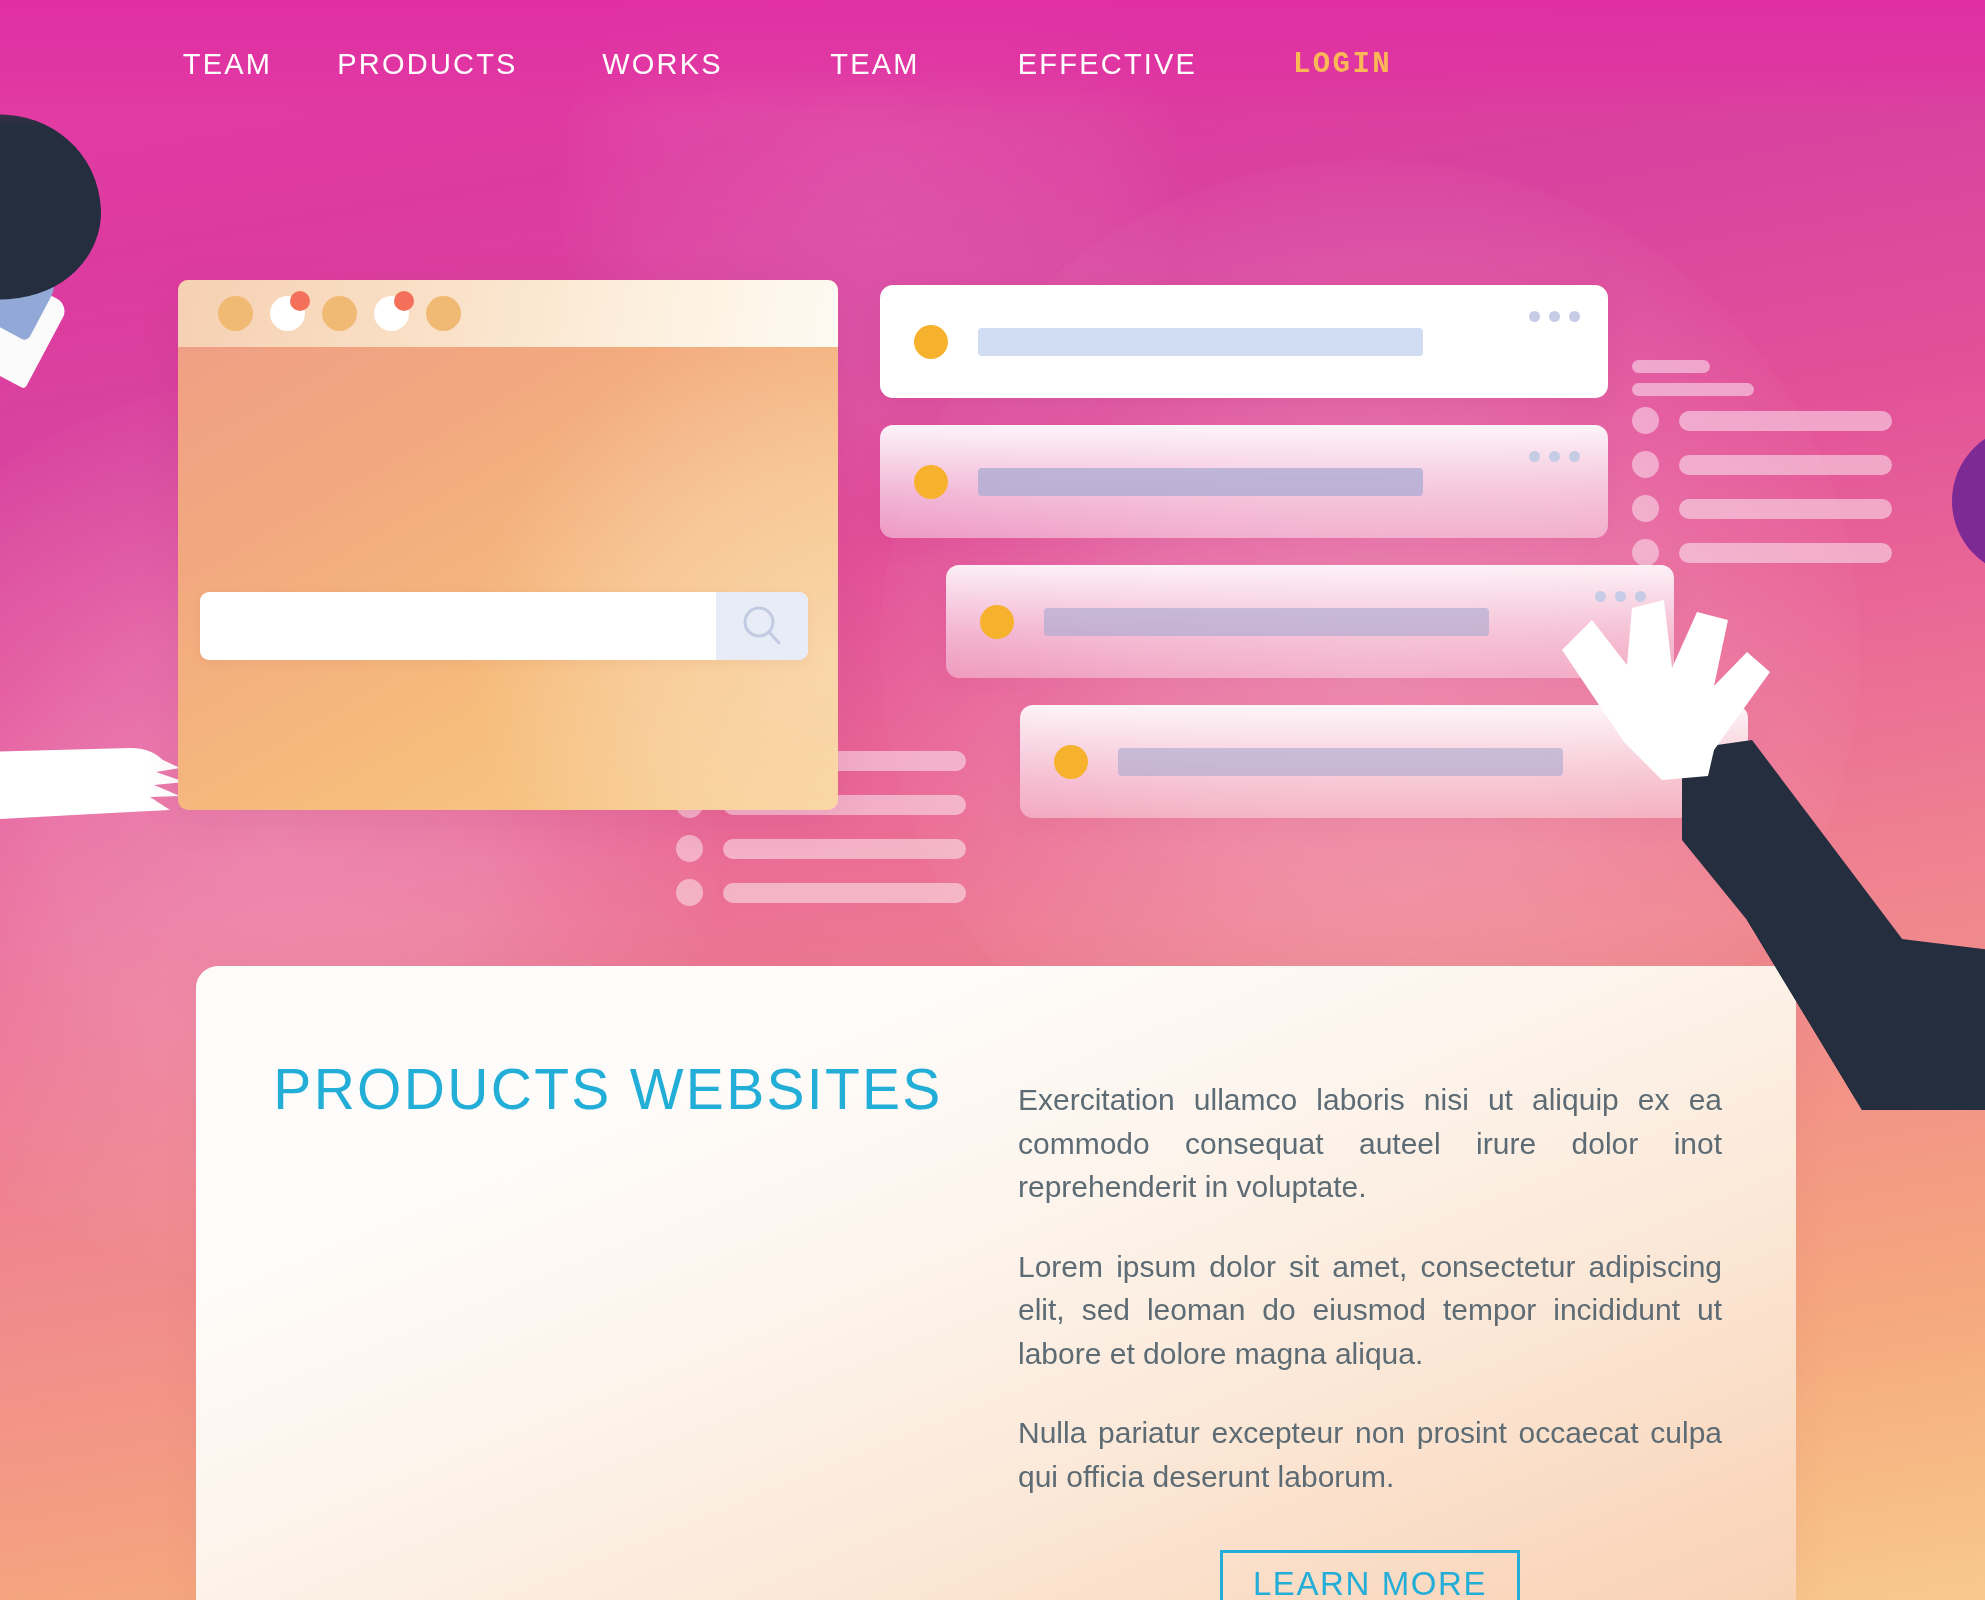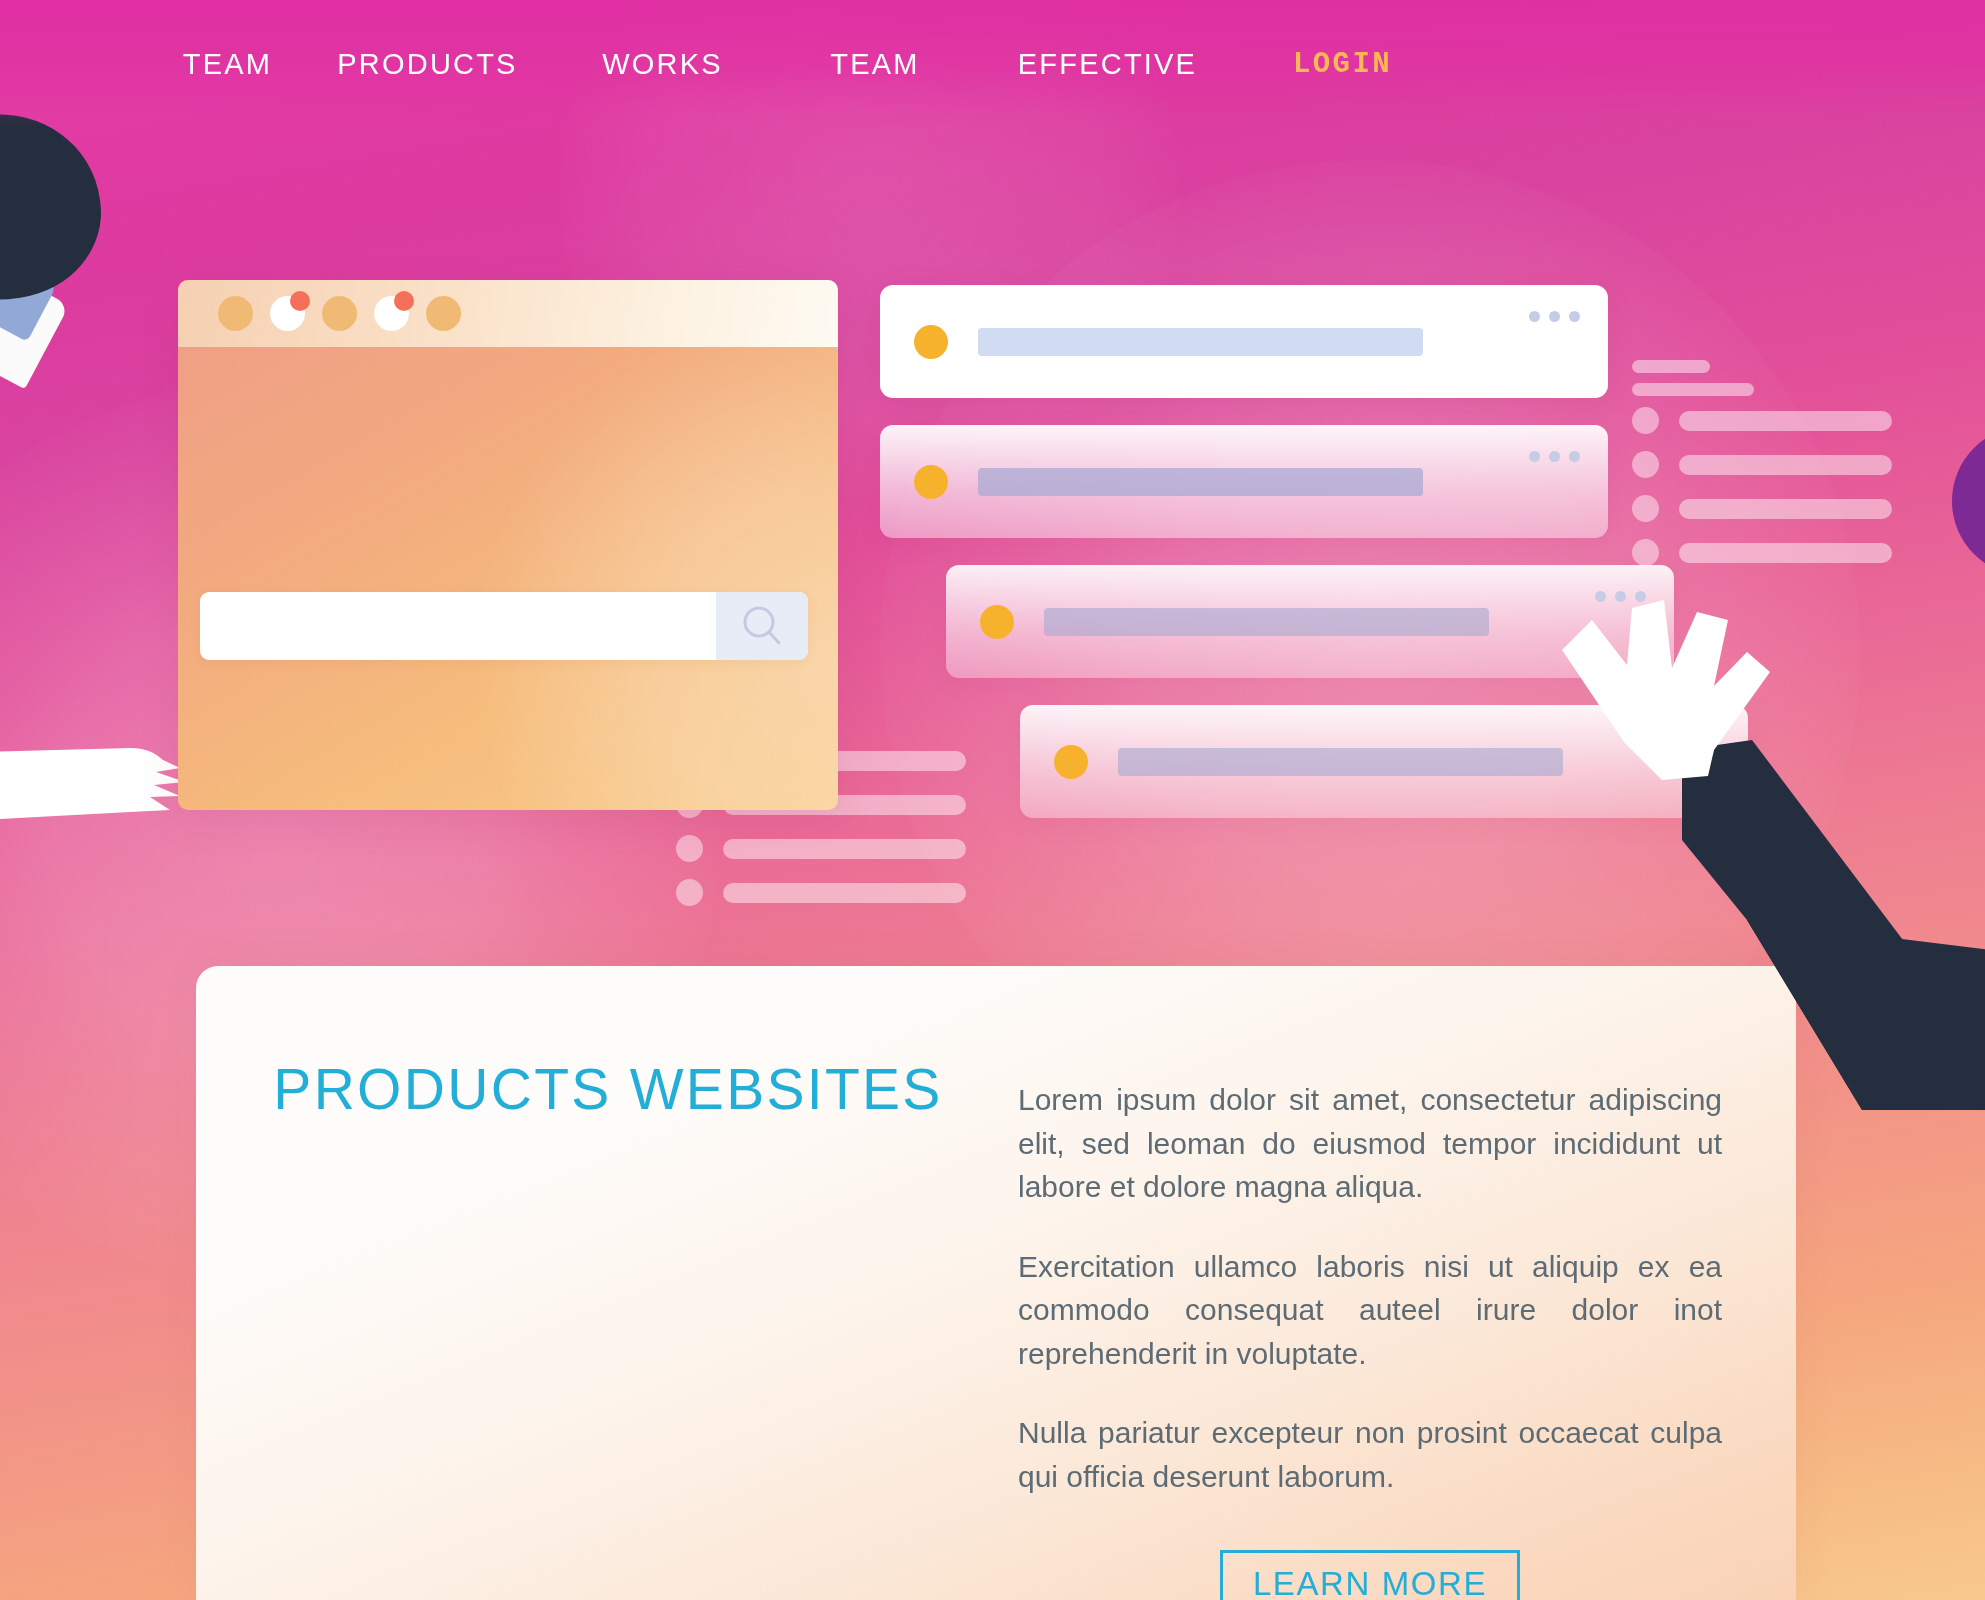--- a/index.html
+++ b/index.html
@@ -497,22 +497,22 @@
       <path fill="#ffffff" d="M30 60 L60 30 L95 75 L100 18 L132 10 L140 78 L165 22 L196 30 L182 96 L215 62 L238 82 L182 160 L176 186 L130 190 L92 152 Z"></path>
     </svg>
   </div>
 
   <div class="hero">
     <div class="hero-inner">
       <div class="hero-left">
         <div class="title-sub">PRODUCTS WEBSITES</div>
       </div>
       <div class="hero-right">
+        <p class="para">Exercitation ullamco laboris nisi ut aliquip ex ea commodo consequat auteel irure dolor inot reprehenderit in voluptate.</p>
         <p class="para">Lorem ipsum dolor sit amet, consectetur adipiscing elit, sed leoman do eiusmod tempor incididunt ut labore et dolore magna aliqua.</p>
-        <p class="para">Exercitation ullamco laboris nisi ut aliquip ex ea commodo consequat auteel irure dolor inot reprehenderit in voluptate.</p>
         <p class="para">Nulla pariatur excepteur non prosint occaecat culpa qui officia deserunt laborum.</p>
         <div class="cta-wrap">
           <button class="cta">LEARN MORE</button>
         </div>
       </div>
     </div>
   </div>
 
   <nav class="topnav">
     <div class="nav-items">

